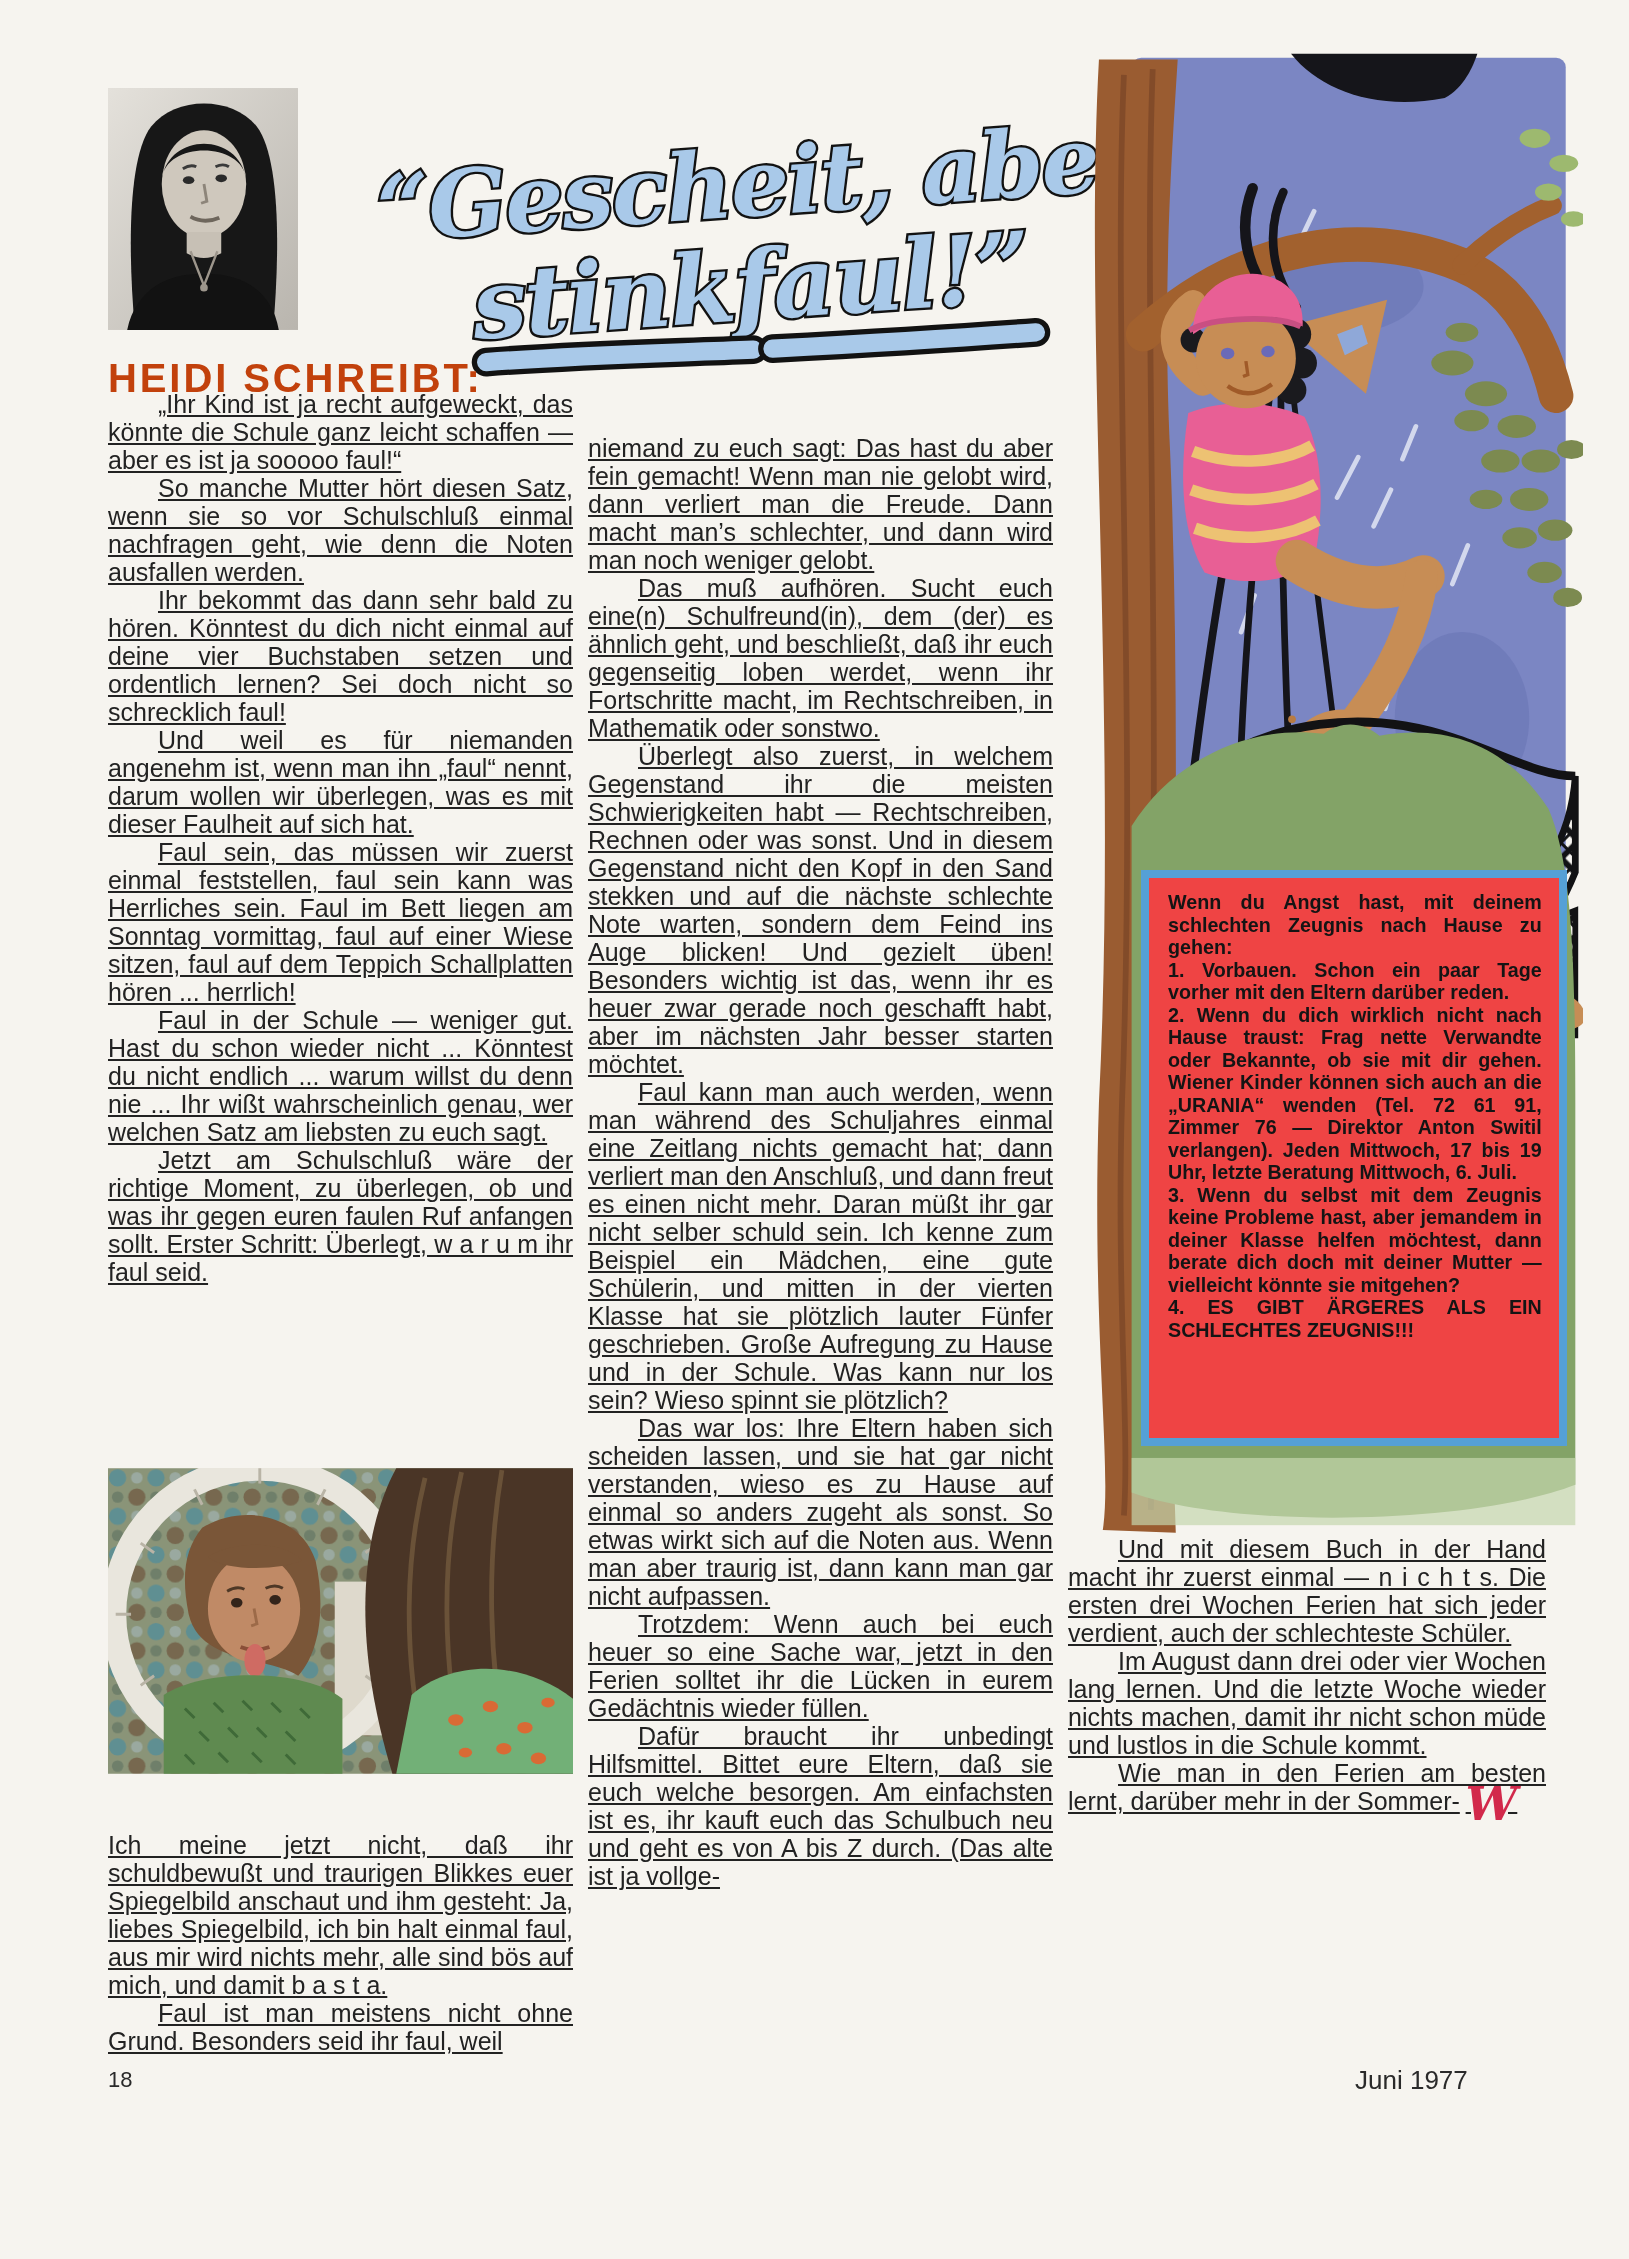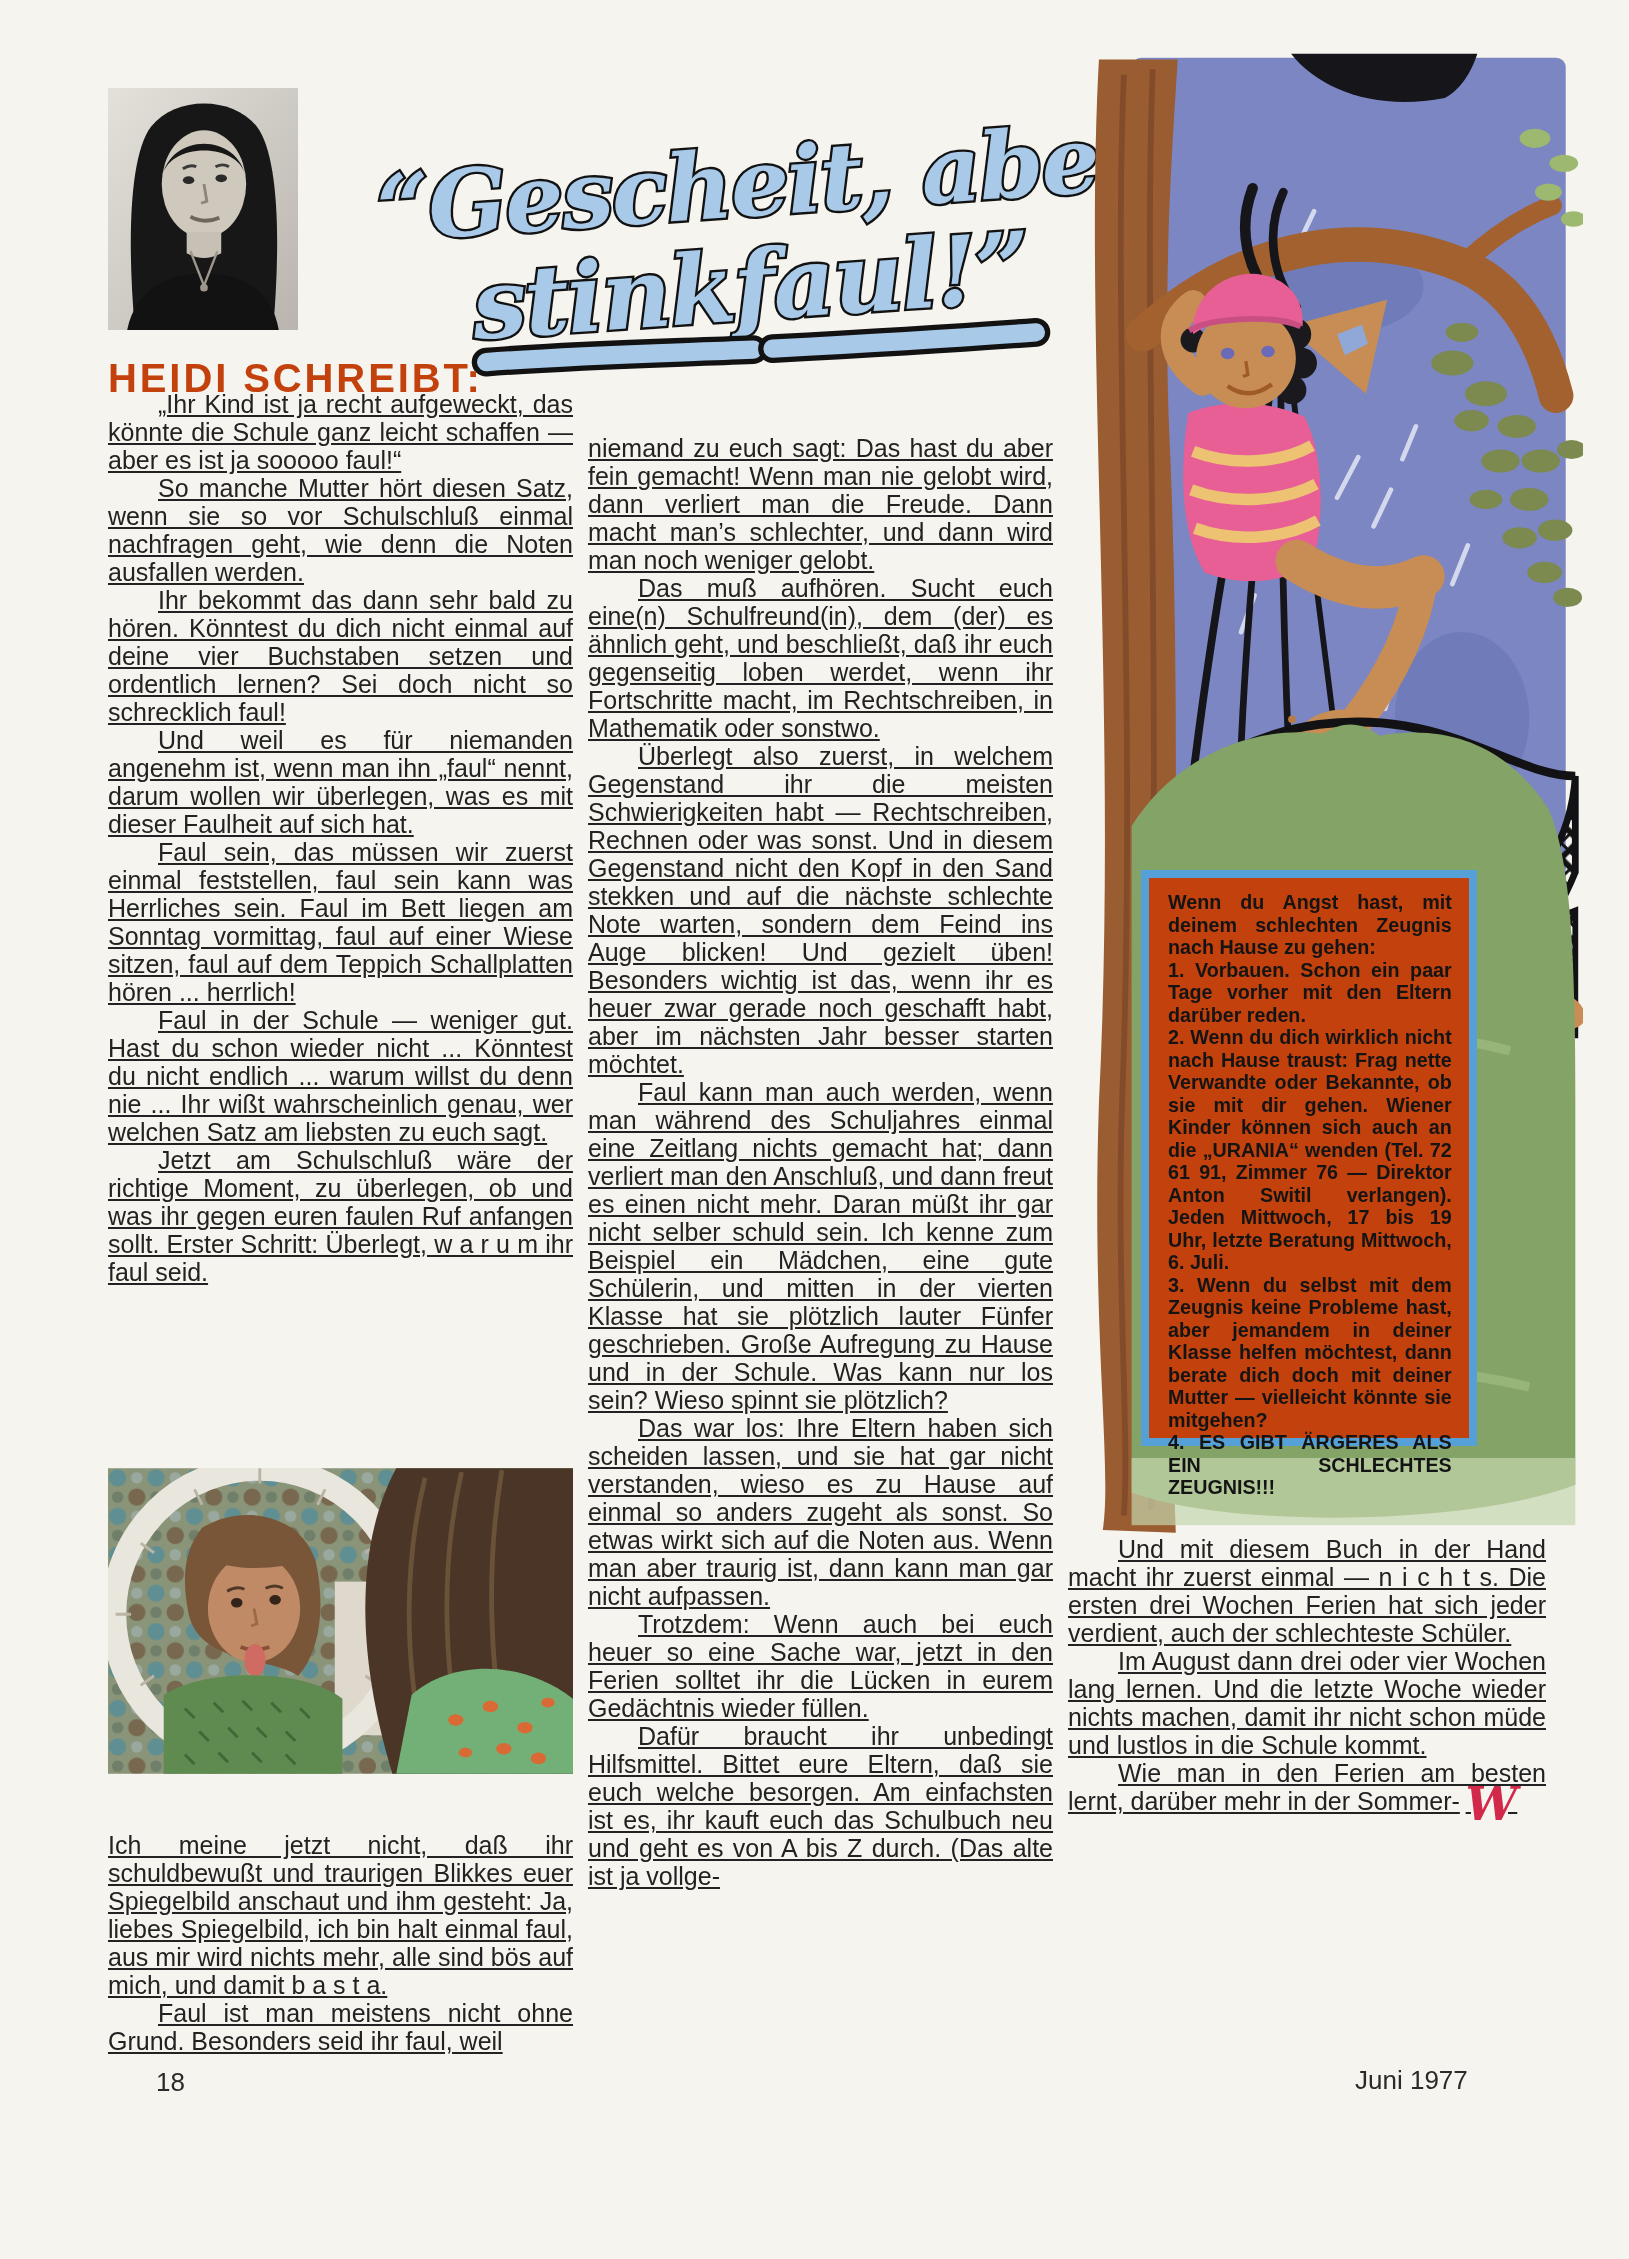--- a/index.html
+++ b/index.html
@@ -26,27 +26,27 @@
   .col p.noindent{text-indent:0;margin-top:44px;}
   .col-1a{left:108px;top:390px;width:465px;}
   .col-1b{left:108px;top:1787px;width:465px;}
   .col-2{left:588px;top:390px;width:465px;}
   .col-3{left:1068px;top:1535px;width:478px;}
   .mirror-photo{position:absolute;left:108px;top:1468px;width:465px;height:306px;}
   
   .illustration{position:absolute;left:1049px;top:46px;width:534px;height:1510px;}
   
   .infobox{
-    position:absolute;left:1141px;top:870px;width:336px;height:576px;box-sizing:border-box;
-    background:#c2410c;border:8.6px solid #55a0d6;padding:13.4px 17.3px 9.6px 19px;
+    position:absolute;left:1141px;top:870px;width:426px;height:576px;box-sizing:border-box;
+    background:#ef4444;border:8.6px solid #55a0d6;padding:13.4px 17.3px 9.6px 19px;
     font-weight:bold;font-size:19.7px;line-height:22.5px;text-align:justify;color:#141414;
   }
   .infobox p{margin:0;text-indent:0;}
   
-  .page-number{position:absolute;left:108px;top:2067px;font-size:26px;color:#2a2a2a;margin-left:48px;}
+  .page-number{position:absolute;left:108px;top:2067px;font-size:22px;color:#2a2a2a;}
   .issue-date{position:absolute;left:1355px;top:2065px;width:192px;text-align:left;font-size:26px;color:#2a2a2a;}
   .w-logo{
     font-family:"DejaVu Serif",serif;font-weight:bold;font-style:italic;
     font-size:46px;color:#d2294b;line-height:0;vertical-align:-9.6px;padding-left:5.8px;
   }
 </style>
 </head>
 <body>
 
 <div class="page">

